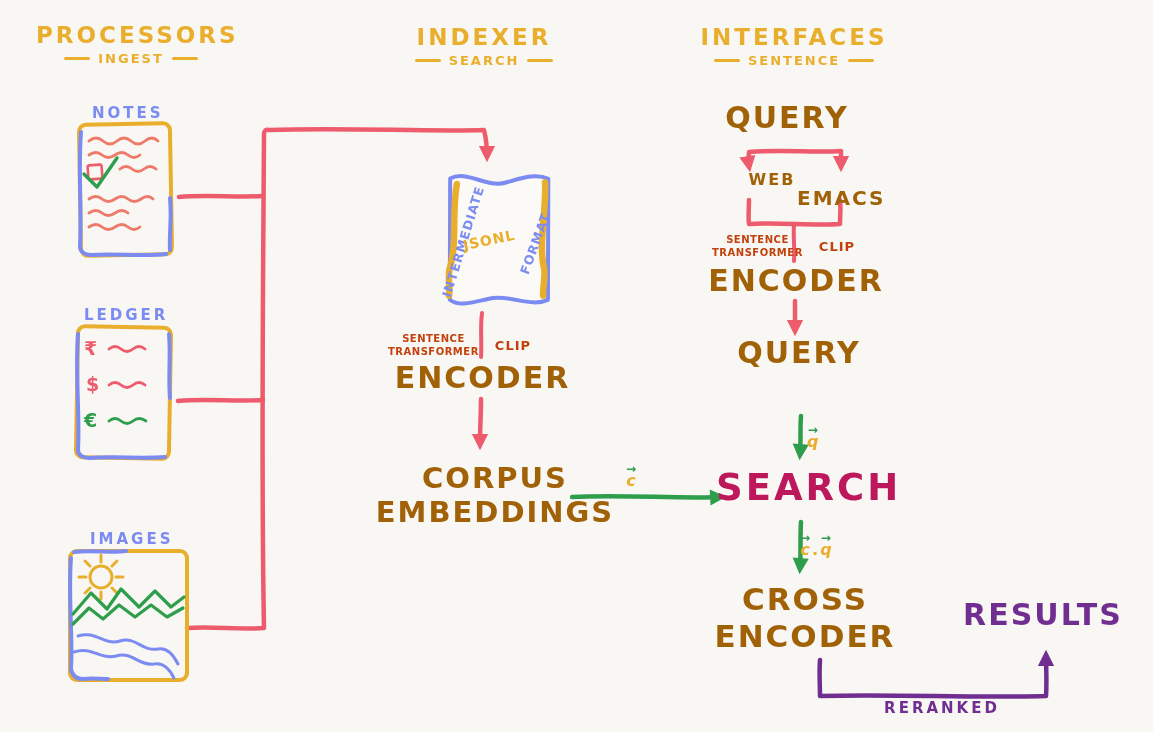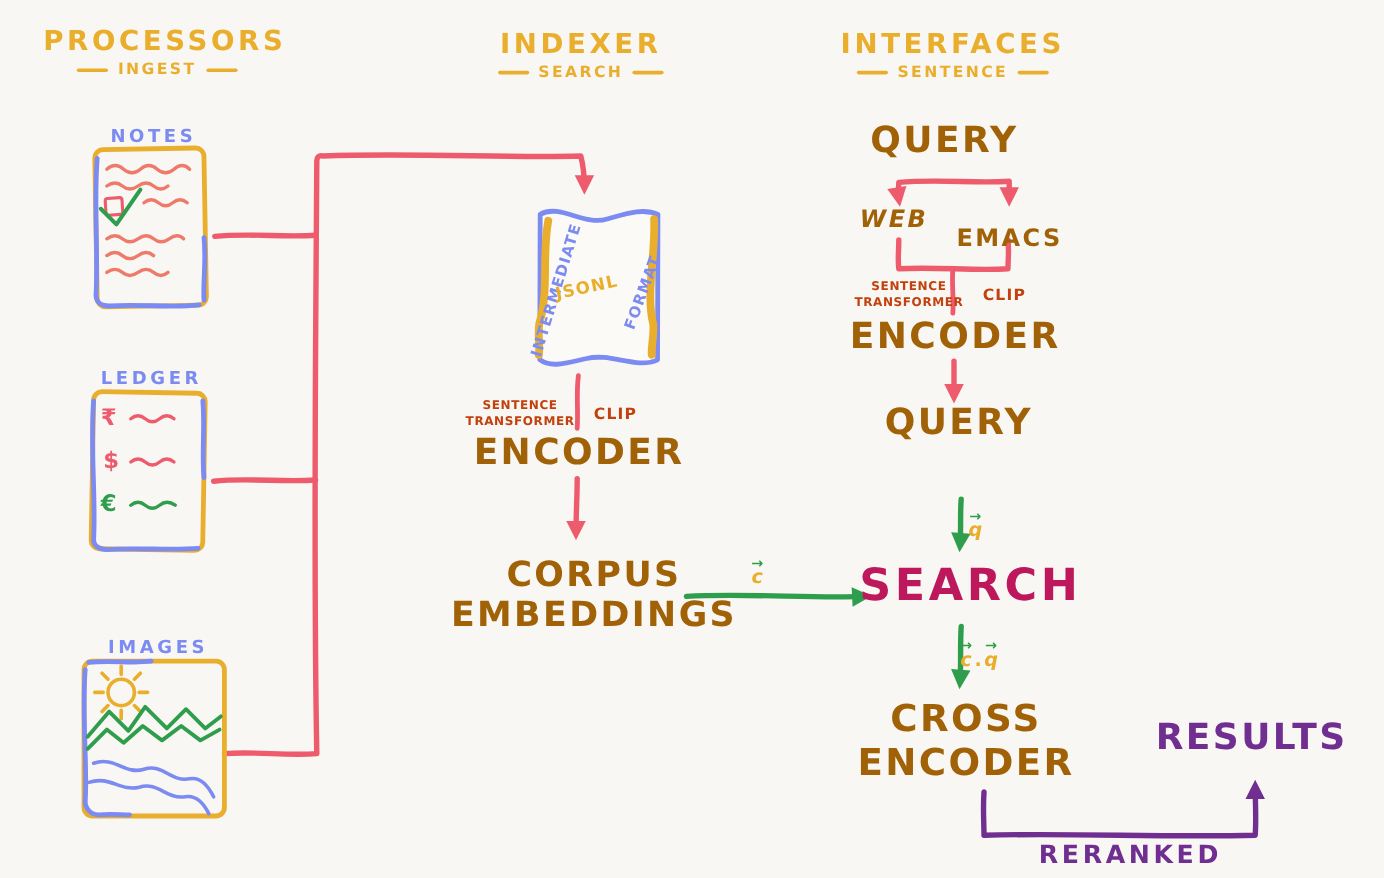--- a/index.html
+++ b/index.html
@@ -191,21 +191,21 @@
     </div>
     <span class="vec-dot">.</span>
     <div class="vec">
       <span class="vec-arrow">→</span>
       <span class="vec-letter">q</span>
     </div>
   </div>
 
   <div class="abs big-label" style="left:717px; top:100px; width:140px; font-size:30px;">QUERY</div>
 
-  <div class="abs big-label" style="left:713px; top:171px; width:64px; font-size:20px;font-style:italic;">WEB</div>
+  <div class="abs big-label" style="left:740px; top:171px; width:64px; font-size:16px;">WEB</div>
   <div class="abs big-label" style="left:797px; top:171px; width:88px; font-size:20px;margin-top:16px;">EMACS</div>
 
   <div class="abs model-tag" style="left:712px; top:233px;">
     <div class="model-stack">
       <div>SENTENCE</div>
       <div>TRANSFORMER</div>
     </div>
     <div class="model-clip">CLIP</div>
   </div>
 
@@ -217,15 +217,15 @@
 
   <div class="abs big-label red-label" style="left:716px; top:466px; width:180px; font-size:37px; letter-spacing:3px;">SEARCH</div>
 
   <div class="abs big-label" style="left:694px; top:581px; width:222px; font-size:31px;">
     <div>CROSS</div>
     <div>ENCODER</div>
   </div>
 
   <div class="abs big-label purple-label" style="left:952px; top:597px; width:182px; font-size:30px;">RESULTS</div>
 
-  <div class="abs big-label purple-label" style="left:863px; top:700px; width:158px; font-size:21px; letter-spacing:3px;">RERANKED</div>
+  <div class="abs big-label purple-label" style="left:863px; top:700px; width:158px; font-size:15px; letter-spacing:3px;">RERANKED</div>
 
 </div>
 
 </body></html>

